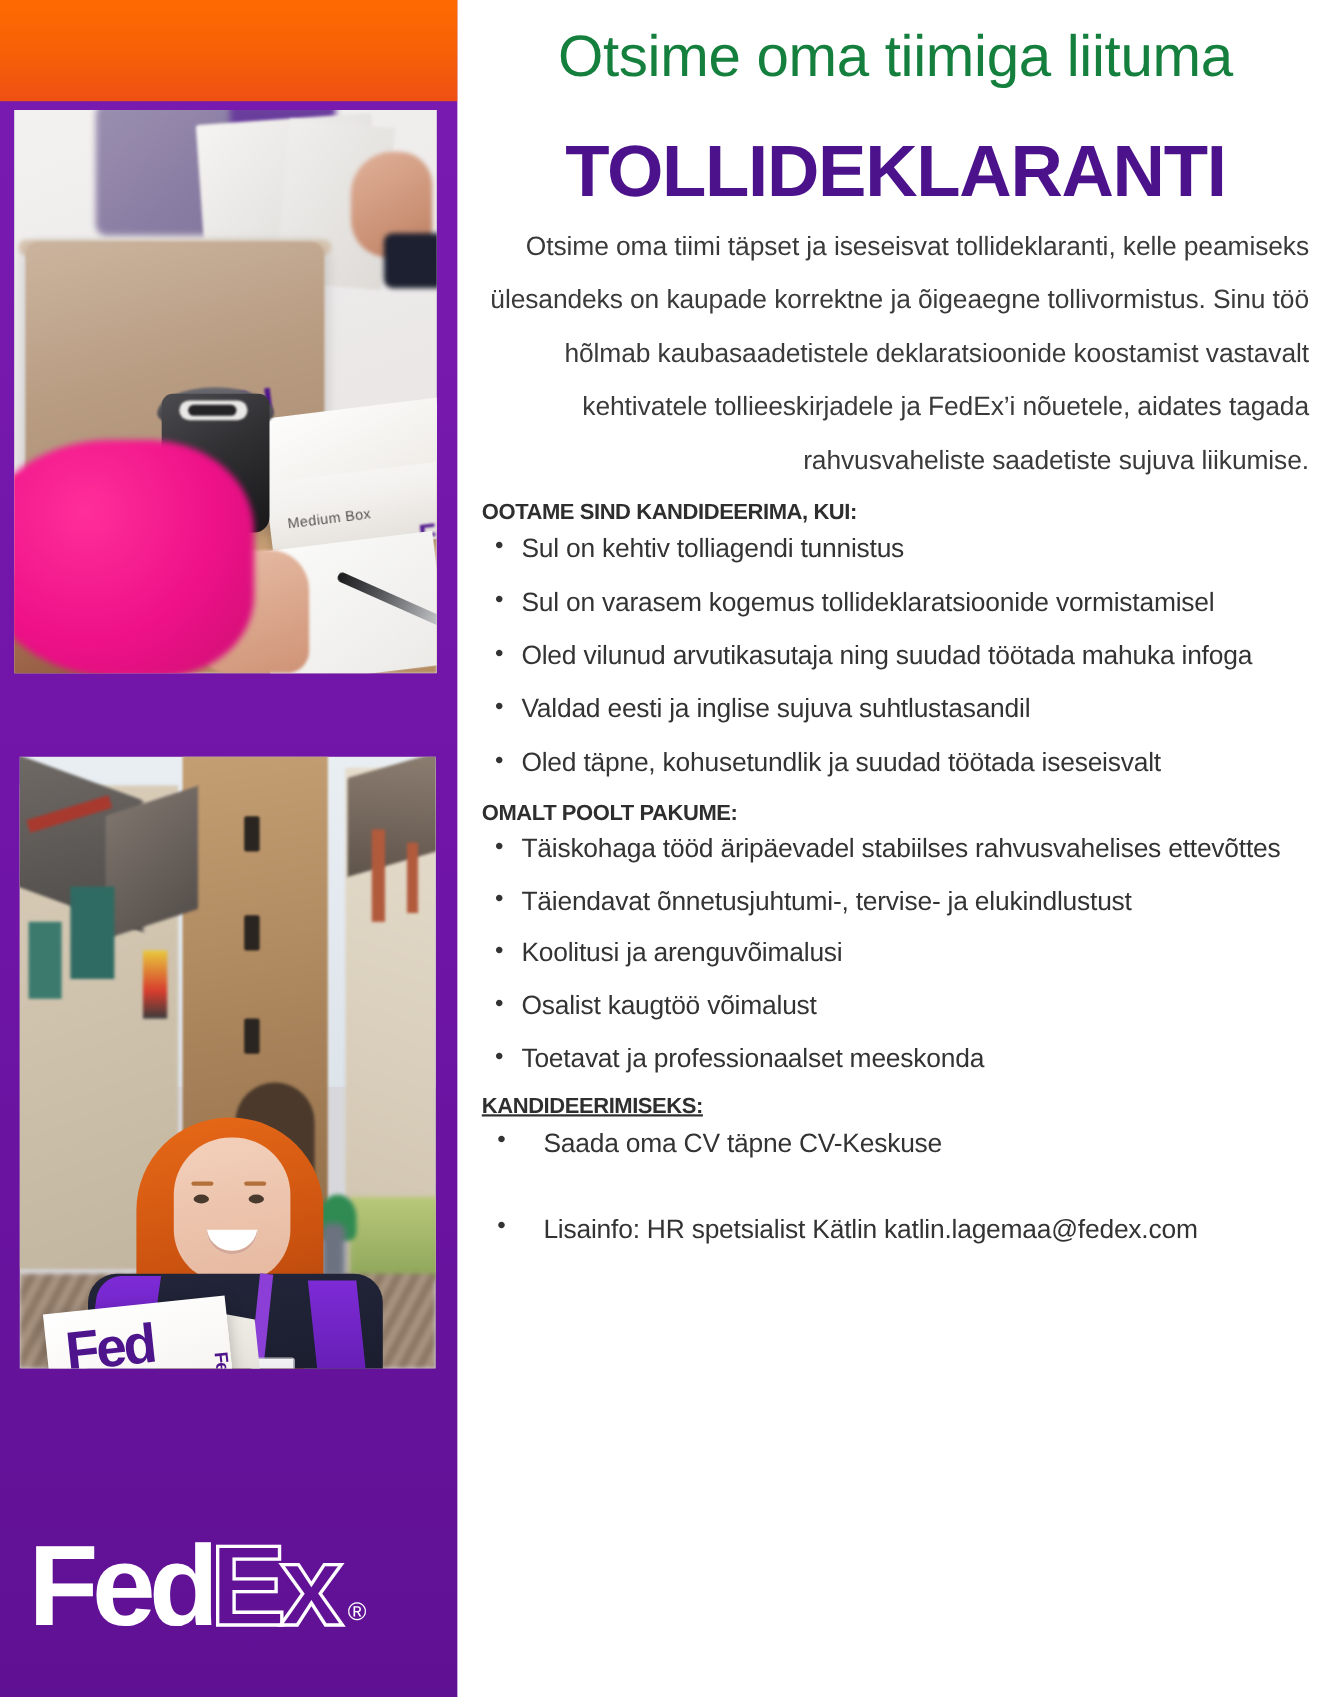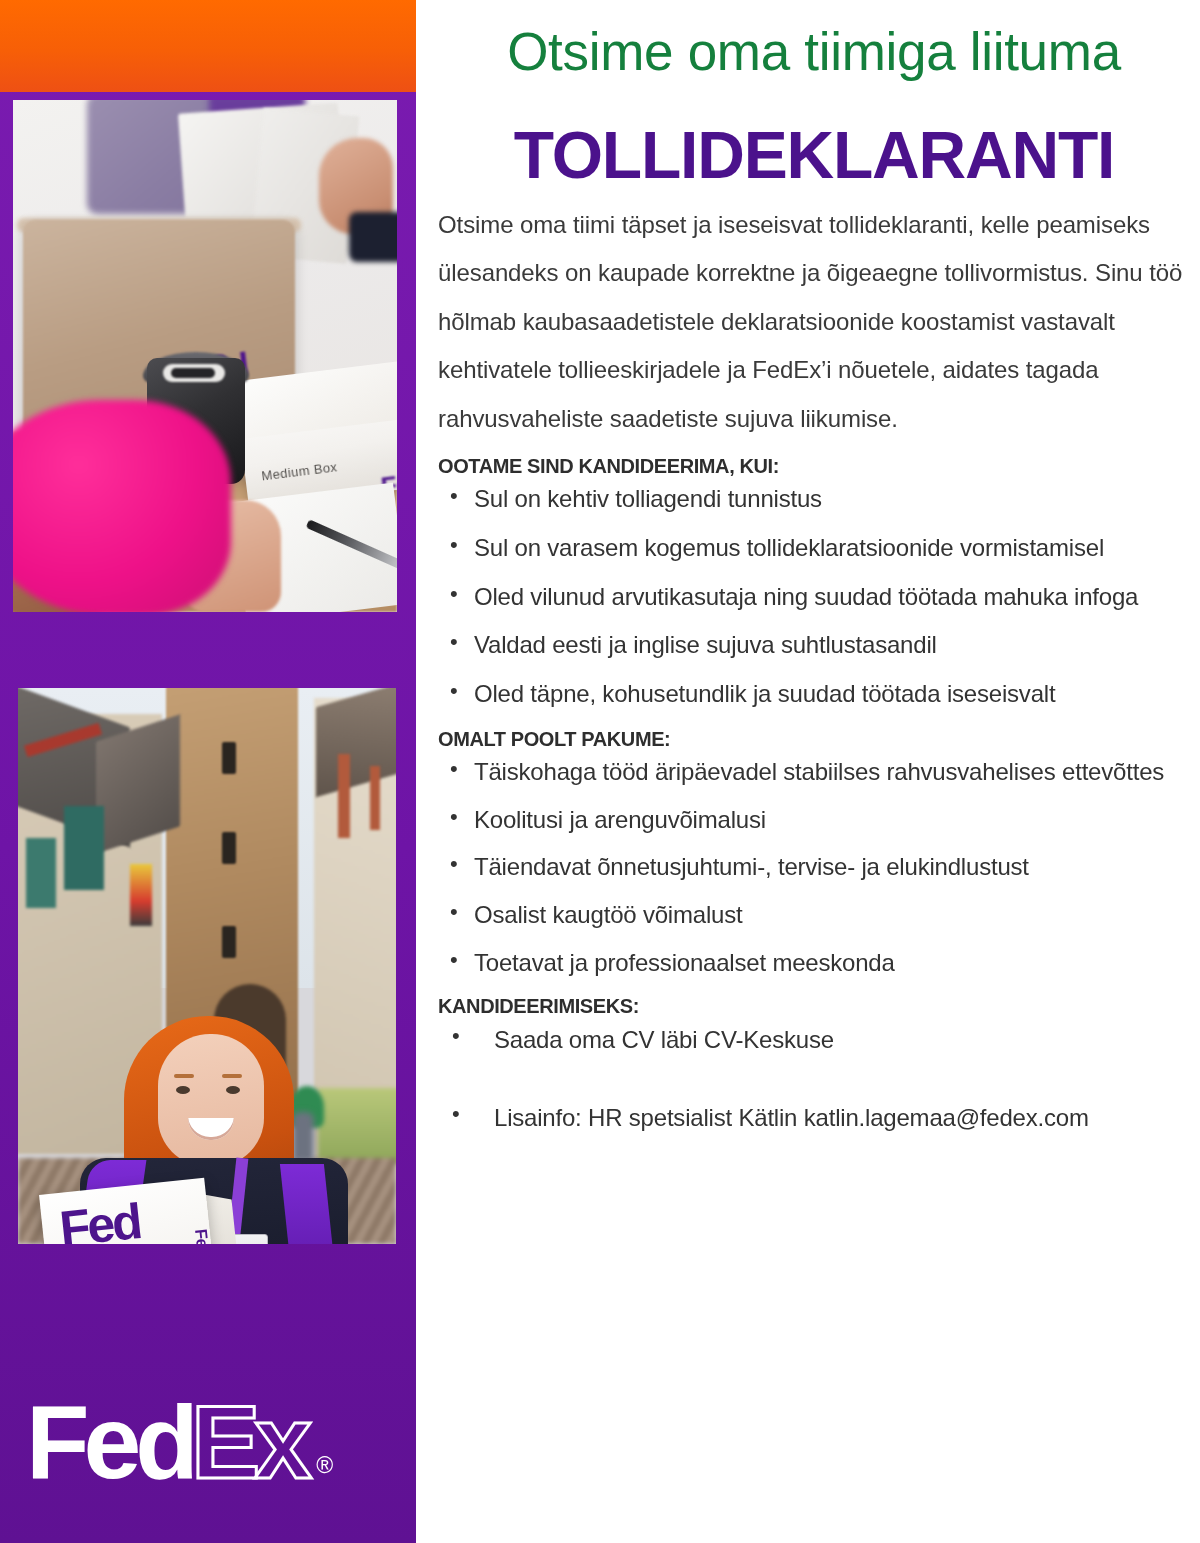--- a/index.html
+++ b/index.html
@@ -330,20 +330,21 @@
     letter-spacing:-1.2px;
     margin-top:34px;
     margin-bottom:8px;
   }
   .intro {
     font-size:24px;
     color:#3a3a3a;
     line-height:2.02;
     letter-spacing:-.1px;
     margin-top:6px;
+    text-align:right;
   }
   .section-head {
     font-size:20px;
     font-weight:700;
     color:#2e2e2e;
     letter-spacing:-.4px;
     margin-top:12px;
     margin-bottom:6px;
   }
   ul.bullets { list-style:none; margin:0 0 0 4px; padding:0; }
@@ -359,21 +360,21 @@
   ul.bullets li::before {
     content:"•";
     position:absolute;
     left:8px; top:-2px;
     font-size:22px;
     color:#333333;
   }
   ul.bullets.tight li { margin-bottom:17px; }
   ul.bullets.apply li { padding-left:52px; margin-bottom:46px; line-height:1.3; }
   ul.bullets.apply li::before { left:10px; }
-  .apply-head { margin-top:10px; }
+  .apply-head { margin-top:10px;text-decoration:underline; }
 </style>
 </head>
 <body>
 
 <div class="poster">
 
   <div class="left-col">
 
     <div class="orange-band"></div>
 
@@ -483,29 +484,29 @@
         <li>Oled vilunud arvutikasutaja ning suudad töötada mahuka infoga</li>
         <li>Valdad eesti ja inglise sujuva suhtlustasandil</li>
         <li>Oled täpne, kohusetundlik ja suudad töötada iseseisvalt</li>
       </ul>
     </div>
 
     <div>
       <div class="section-head">OMALT POOLT PAKUME:</div>
       <ul class="bullets tight">
         <li>Täiskohaga tööd äripäevadel stabiilses rahvusvahelises ettevõttes</li>
+        <li>Täiendavat õnnetusjuhtumi-, tervise- ja elukindlustust</li>
         <li>Koolitusi ja arenguvõimalusi</li>
-        <li>Täiendavat õnnetusjuhtumi-, tervise- ja elukindlustust</li>
         <li>Osalist kaugtöö võimalust</li>
         <li>Toetavat ja professionaalset meeskonda</li>
       </ul>
     </div>
 
     <div>
       <div class="section-head apply-head">KANDIDEERIMISEKS:</div>
       <ul class="bullets apply">
-        <li>Saada oma CV läbi CV-Keskuse</li>
+        <li>Saada oma CV täpne CV-Keskuse</li>
         <li>Lisainfo: HR spetsialist Kätlin katlin.lagemaa@fedex.com</li>
       </ul>
     </div>
 
   </div>
 </div>
 
 </body></html>

